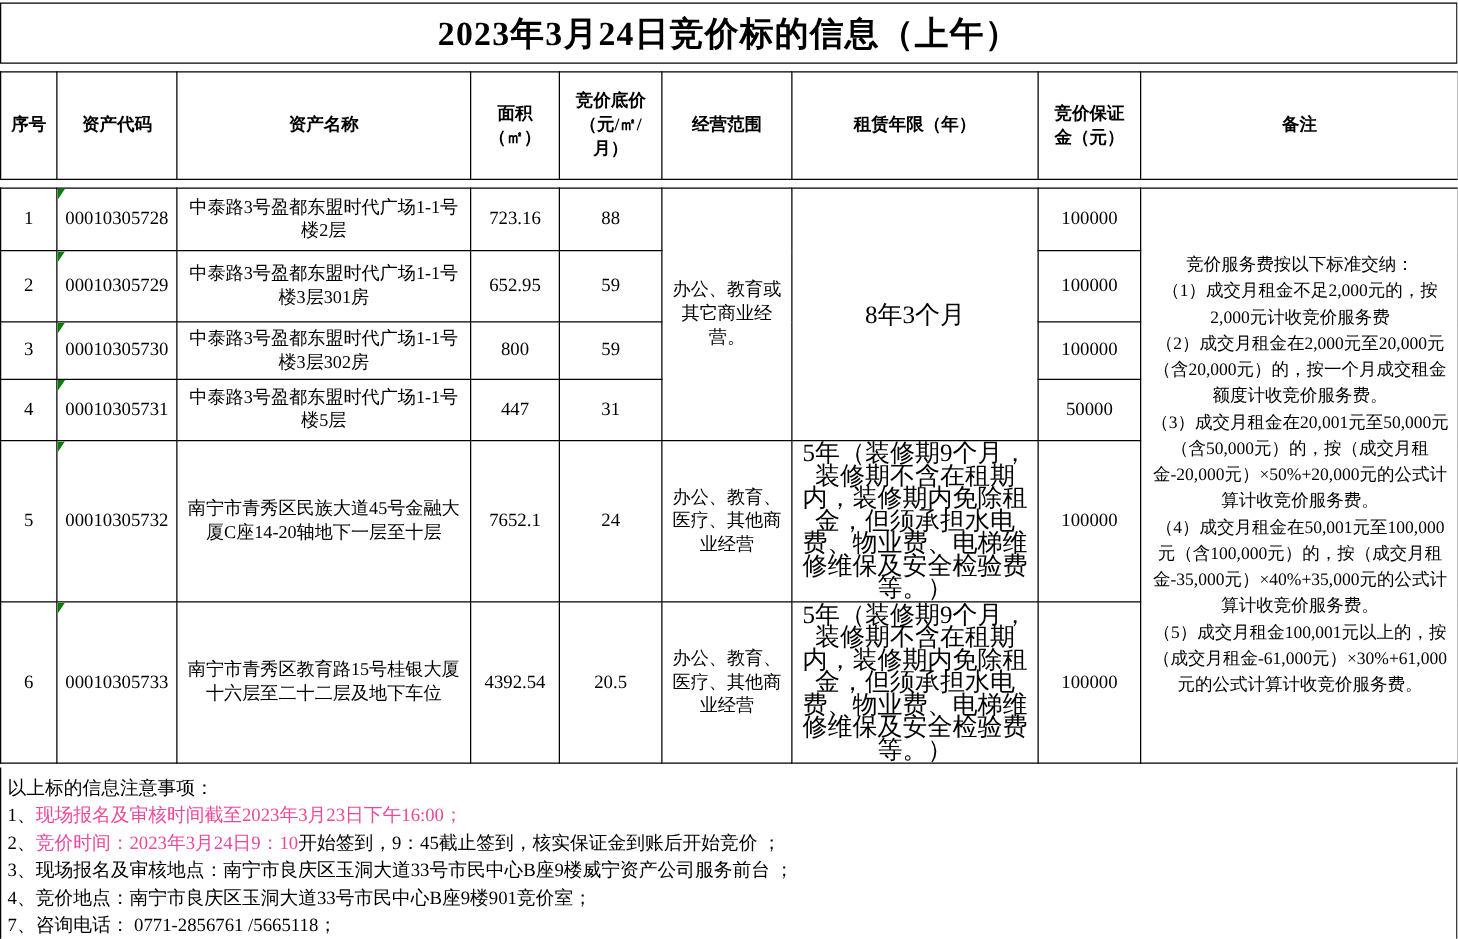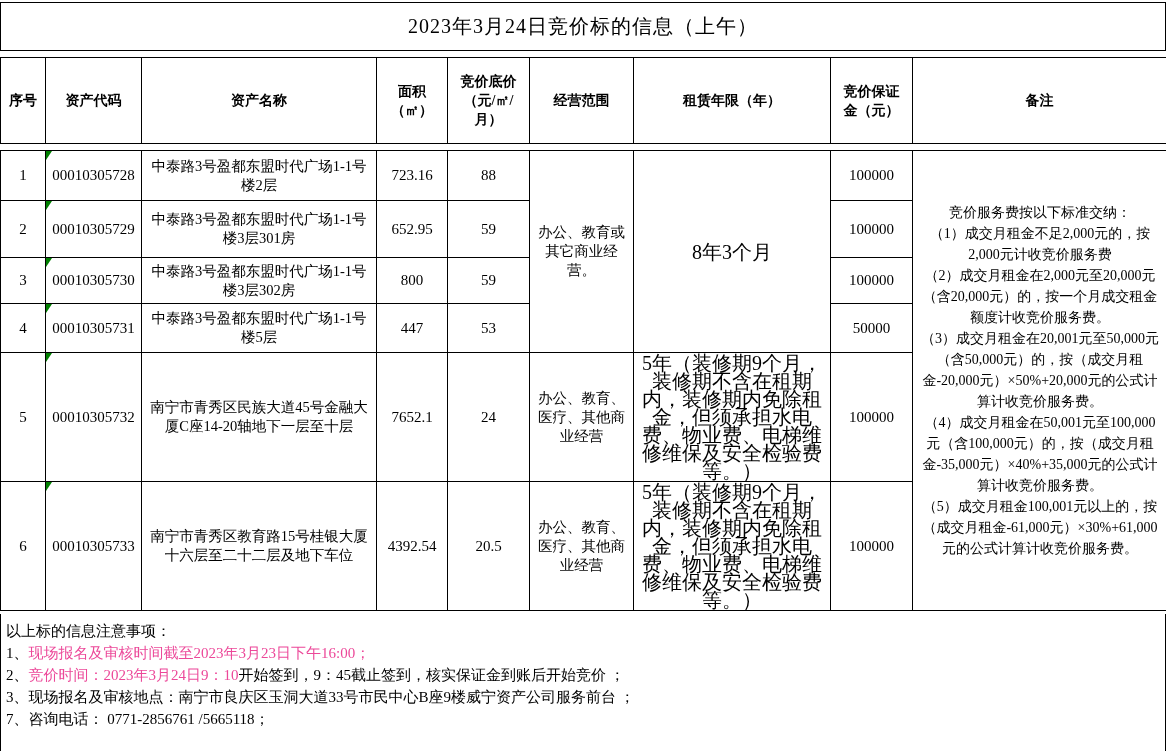--- a/index.html
+++ b/index.html
@@ -9,21 +9,21 @@
     color:#000;
   }
   .sheet { position:relative; width:1166px; height:751px; background:#fff; }
 
   .title-box {
     box-sizing:border-box;
     margin:2px 0 6px 0;
     width:1166px; height:49px;
     border:1px solid #000;
     display:flex; align-items:center; justify-content:center;
-    font-size:20px; font-weight:normal;
+    font-size:27px; font-weight:bold;
     letter-spacing:1px;
   }
 
   table { border-collapse:collapse; table-layout:fixed; width:1166px; }
   th, td {
     box-sizing:border-box;
     border:1px solid #000;
     padding:1px 3px;
     text-align:center; vertical-align:middle;
     font-size:15px; font-weight:normal;
@@ -148,21 +148,21 @@
       <td>800</td>
       <td>59</td>
       <td>100000</td>
     </tr>
 
     <tr style="height:49px">
       <td>4</td>
       <td class="code-cell"><span class="tri"></span><span>00010305731</span></td>
       <td class="name-cell">中泰路3号盈都东盟时代广场1-1号楼5层</td>
       <td>447</td>
-      <td>53</td>
+      <td>31</td>
       <td>50000</td>
     </tr>
 
     <tr style="height:108px">
       <td>5</td>
       <td class="code-cell"><span class="tri"></span><span>00010305732</span></td>
       <td class="name-cell">南宁市青秀区民族大道45号金融大厦C座14-20轴地下一层至十层</td>
       <td>7652.1</td>
       <td>24</td>
       <td class="scope-cell">办公、教育、医疗、其他商业经营</td>
@@ -181,16 +181,17 @@
       <td>100000</td>
     </tr>
   </tbody>
     </table>
 
   <div class="notes-box">
     <div class="note-line">以上标的信息注意事项：</div>
     <div class="note-line"><span>1、</span><span class="red-text">现场报名及审核时间截至2023年3月23日下午16:00；</span><span></span></div>
     <div class="note-line"><span>2、</span><span class="red-text">竞价时间：2023年3月24日9：10</span><span>开始签到，9：45截止签到，核实保证金到账后开始竞价 ；</span></div>
     <div class="note-line"><span>3、</span><span class="red-text"></span><span>现场报名及审核地点：南宁市良庆区玉洞大道33号市民中心B座9楼威宁资产公司服务前台 ；</span></div>
+    <div class="note-line"><span>4、</span><span class="red-text"></span><span>竞价地点：南宁市良庆区玉洞大道33号市民中心B座9楼901竞价室；</span></div>
     <div class="note-line"><span>7、</span><span class="red-text"></span><span>咨询电话： 0771-2856761 /5665118；</span></div>
   </div>
 
 </div>
 
 </body></html>

